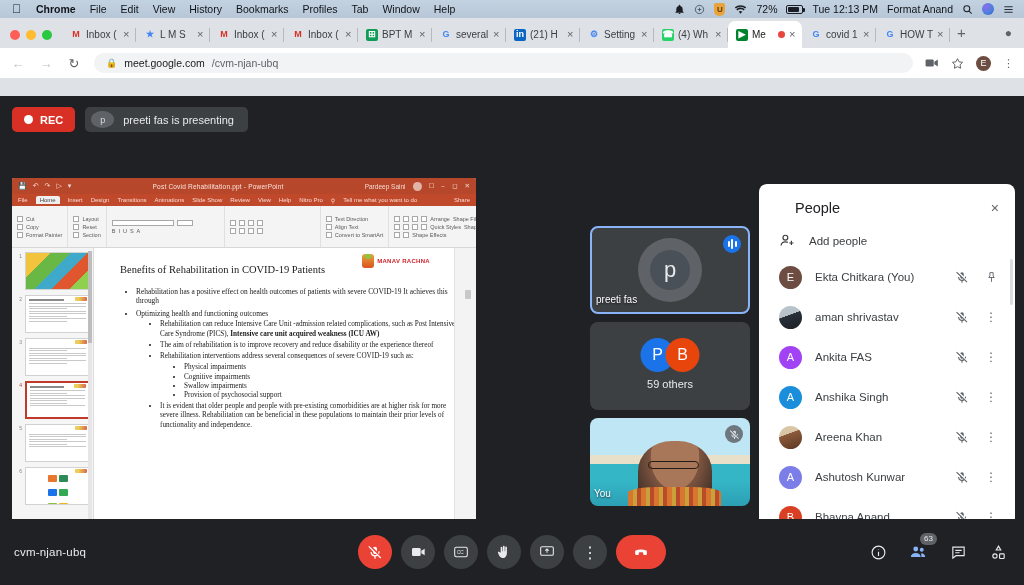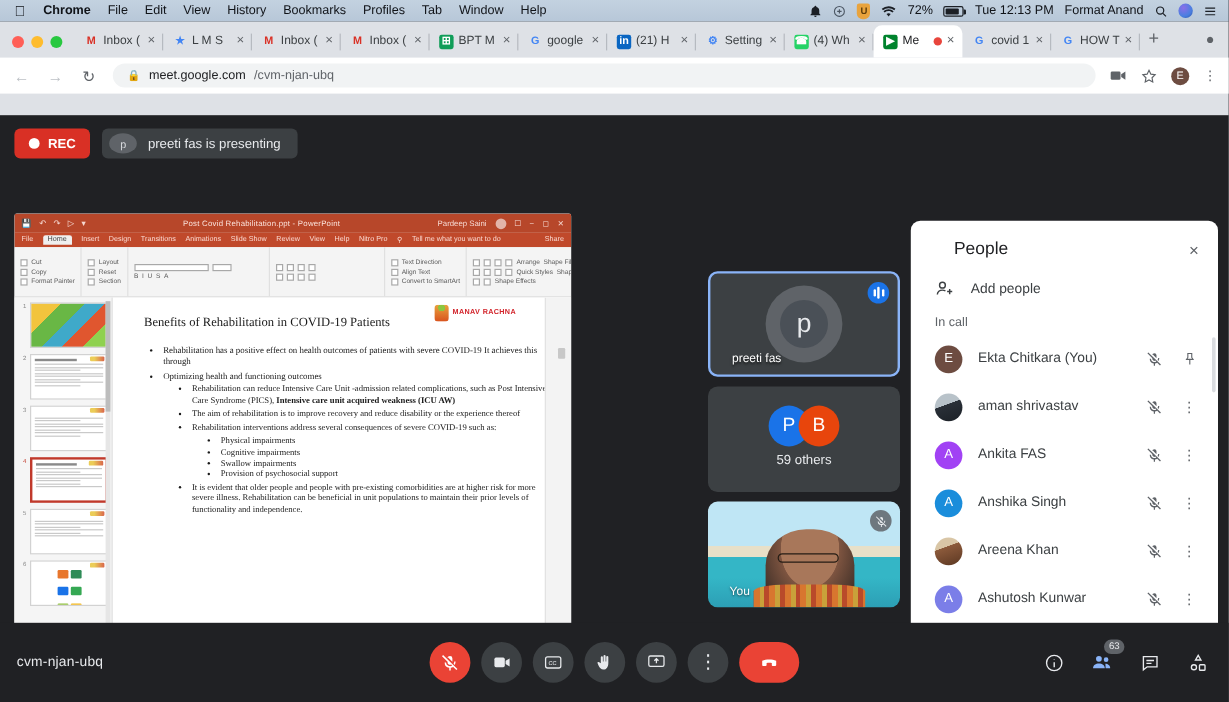--- a/index.html
+++ b/index.html
@@ -154,21 +154,21 @@
   .ppt-status .mid{margin-left:auto; display:flex; align-items:center; gap:7px;}
   .ppt-status .vbtn{width:8px;height:7px;border:1px solid #9a9a9a;display:inline-block;background:#fff;}
   .ppt-status .vbtn.on{background:#cfcfcf;}
   .zslider{ width:58px; height:1px; background:#a0a0a0; position:relative; display:inline-block;}
   .zslider i{ position:absolute; left:38%; top:-3px; width:3px;height:7px;background:#7a7a7a;display:block;}
 
   
   .tiles{ position:absolute; left:590px; top:130px; width:160px; display:flex; flex-direction:column; gap:8px;}
   .tile{ width:160px; height:88px; border-radius:8px; background:#3c4043; position:relative; overflow:hidden;}
   .tile.active{ border:2px solid #8ab4f8; }
-  .tile .tname{ position:absolute; left:18px; bottom:7px; font-size:10px; color:#fff;
+  .tile .tname{ position:absolute; left:4px; bottom:7px; font-size:10px; color:#fff;
                 text-shadow:0 1px 2px rgba(0,0,0,.7); }
   .tile .micoff{ position:absolute; right:7px; top:7px; width:18px;height:18px;border-radius:50%;
                 background:rgba(95,99,104,.85); display:flex;align-items:center;justify-content:center;}
   .tile .speaking{ position:absolute; right:7px; top:7px; width:18px;height:18px;border-radius:50%;
                 background:#1a73e8; display:flex;align-items:center;justify-content:center; gap:1.5px;}
   .speaking b{ width:2px; background:#fff; border-radius:1px; display:block;}
   .tile .bigav{ position:absolute; left:50%; top:50%; transform:translate(-50%,-50%);
                 width:64px;height:64px;border-radius:50%;background:#5f6368;
                 display:flex;align-items:center;justify-content:center;}
   .tile .bigav i{ width:40px;height:40px;border-radius:50%;background:#4a5057;
@@ -323,21 +323,21 @@
         <span class="tlabel">Inbox (</span>
         <span class="tclose">×</span>
       </div>
       <div class="tab">
         <span class="favicon fav-bpt">⊞</span>
         <span class="tlabel">BPT M</span>
         <span class="tclose">×</span>
       </div>
       <div class="tab">
         <span class="favicon fav-g">G</span>
-        <span class="tlabel">google</span>
+        <span class="tlabel">several</span>
         <span class="tclose">×</span>
       </div>
       <div class="tab">
         <span class="favicon fav-li">in</span>
         <span class="tlabel">(21) H</span>
         <span class="tclose">×</span>
       </div>
       <div class="tab">
         <span class="favicon fav-gear">⚙</span>
         <span class="tlabel">Setting</span>
@@ -655,21 +655,21 @@
                   <li>The aim of rehabilitation is to improve recovery and reduce disability or the experience thereof</li>
                   <li>
                     <span>Rehabilitation interventions address several consequences of severe COVID-19 such as:</span>
                     <ul>
                       <li>Physical impairments</li>
                       <li>Cognitive impairments</li>
                       <li>Swallow impairments</li>
                       <li>Provision of psychosocial support</li>
                     </ul>
                   </li>
-                  <li>It is evident that older people and people with pre-existing comorbidities are at higher risk for more severe illness. Rehabilitation can be beneficial in unit populations to maintain their prior levels of functionality and independence.</li>
+                  <li>It is evident that older people and people with pre-existing comorbidities are at higher risk for more severe illness. Rehabilitation can be beneficial in these populations to maintain their prior levels of functionality and independence.</li>
                 </ul>
               </li>
             </ul>
             <span class="slide-right-strip">
                 <i></i>
               </span>
           </div>
         </div>
 
         <div class="ppt-status">
@@ -738,21 +738,20 @@
         <div class="add-people">
           <span>
             <svg width="17" height="17" viewBox="0 0 24 24" fill="none" stroke="#3c4043" stroke-width="1.7">
                 <circle cx="9" cy="8" r="3.4"></circle>
                 <path d="M3 19c0-3.3 2.7-5.2 6-5.2 1.3 0 2.5.3 3.5.8"></path>
                 <path d="M17.5 12.5v6M14.5 15.5h6"></path>
               </svg>
           </span>
           <span>Add people</span>
         </div>
-        <div class="in-call">In call</div>
 
         <div class="plist">
           <span class="panel-scroll"></span>
 
           <div class="prow">
             <span class="pav" style="background:#6d4c41">E</span>
             <span class="pname">Ekta Chitkara (You)</span>
             <span class="pmic">
                 <svg width="14" height="14" viewBox="0 0 24 24" fill="#5f6368">
                   <path d="M19 11h-1.7a5.3 5.3 0 0 1-.8 2.8l1.3 1.3A7.2 7.2 0 0 0 19 11zM12 4a3 3 0 0 1 3 3v4.2l-6-6V7a3 3 0 0 1 3-3zM3.3 2.9L2 4.2l7 7V12a3 3 0 0 0 4.4 2.6l1.3 1.3A5 5 0 0 1 7 12H5.3a6.8 6.8 0 0 0 5.8 6.7V22h1.8v-3.3a6.7 6.7 0 0 0 3.1-1.1l4 4 1.3-1.3z"></path>

